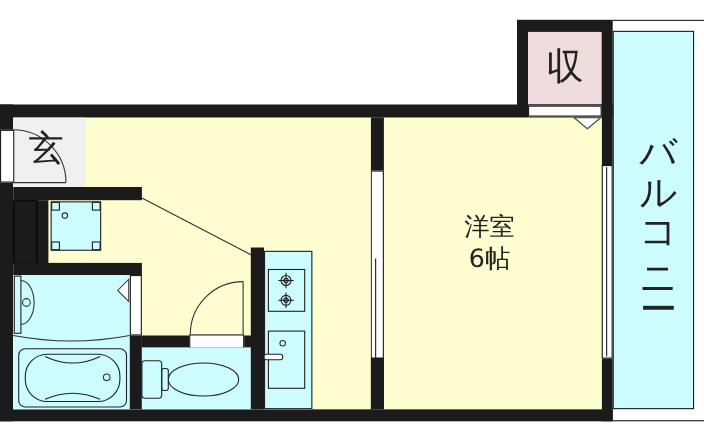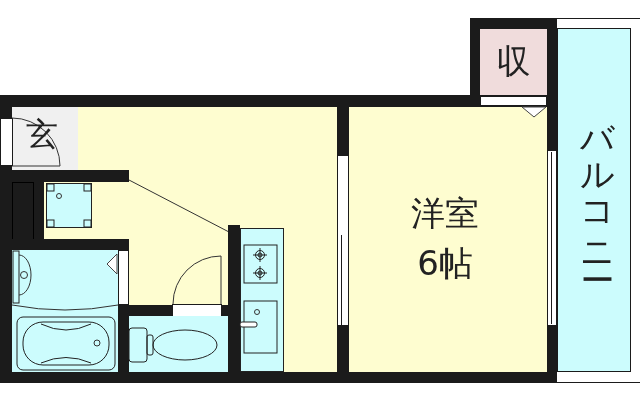--- a/index.html
+++ b/index.html
@@ -25,23 +25,23 @@
 <div class="abs floor-pink" style="left:480px;top:29px;width:67px;height:66px;"></div>
 <div class="label" style="left:480px;top:44px;width:67px;font-size:34px;">収</div>
 
 <div class="wall" style="left:0;top:95px;width:557px;height:12px;"></div>
 <div class="win" style="left:480px;top:96px;width:67px;height:10px;"></div>
 <div class="wall" style="left:0;top:95px;width:12px;height:288px;"></div>
 <div class="wall" style="left:0;top:372px;width:557px;height:11px;"></div>
 <div class="wall" style="left:547px;top:96px;width:10px;height:287px;"></div>
 
 <div class="abs floor-yellow" style="left:349px;top:107px;width:198px;height:265px;"></div>
-<div class="label" style="left:370px;top:196px;width:150px;font-size:34px;">
+<div class="label" style="left:370px;top:196px;width:150px;font-size:23px;">
   <div>洋室</div>
-  <div style="margin-top:16px;">6帖</div>
+  <div style="margin-top:6px;">6帖</div>
 </div>
 <div class="win" style="left:547px;top:150px;width:10px;height:176px;"></div>
 <div class="abs" style="left:551px;top:152px;width:1px;height:172px;background:#1b1b1b;"></div>
 <svg style="left:520px;top:106px;" width="28" height="12">
   <polygon points="2,1 26,1 14,11" fill="#fff" stroke="#444" stroke-width="1"></polygon>
 </svg>
 
 <div class="wall" style="left:337px;top:107px;width:12px;height:265px;"></div>
 <div class="win" style="left:337px;top:155px;width:12px;height:217px;"></div>
 <div class="abs" style="left:341px;top:235px;width:1px;height:137px;background:#1b1b1b;"></div>

